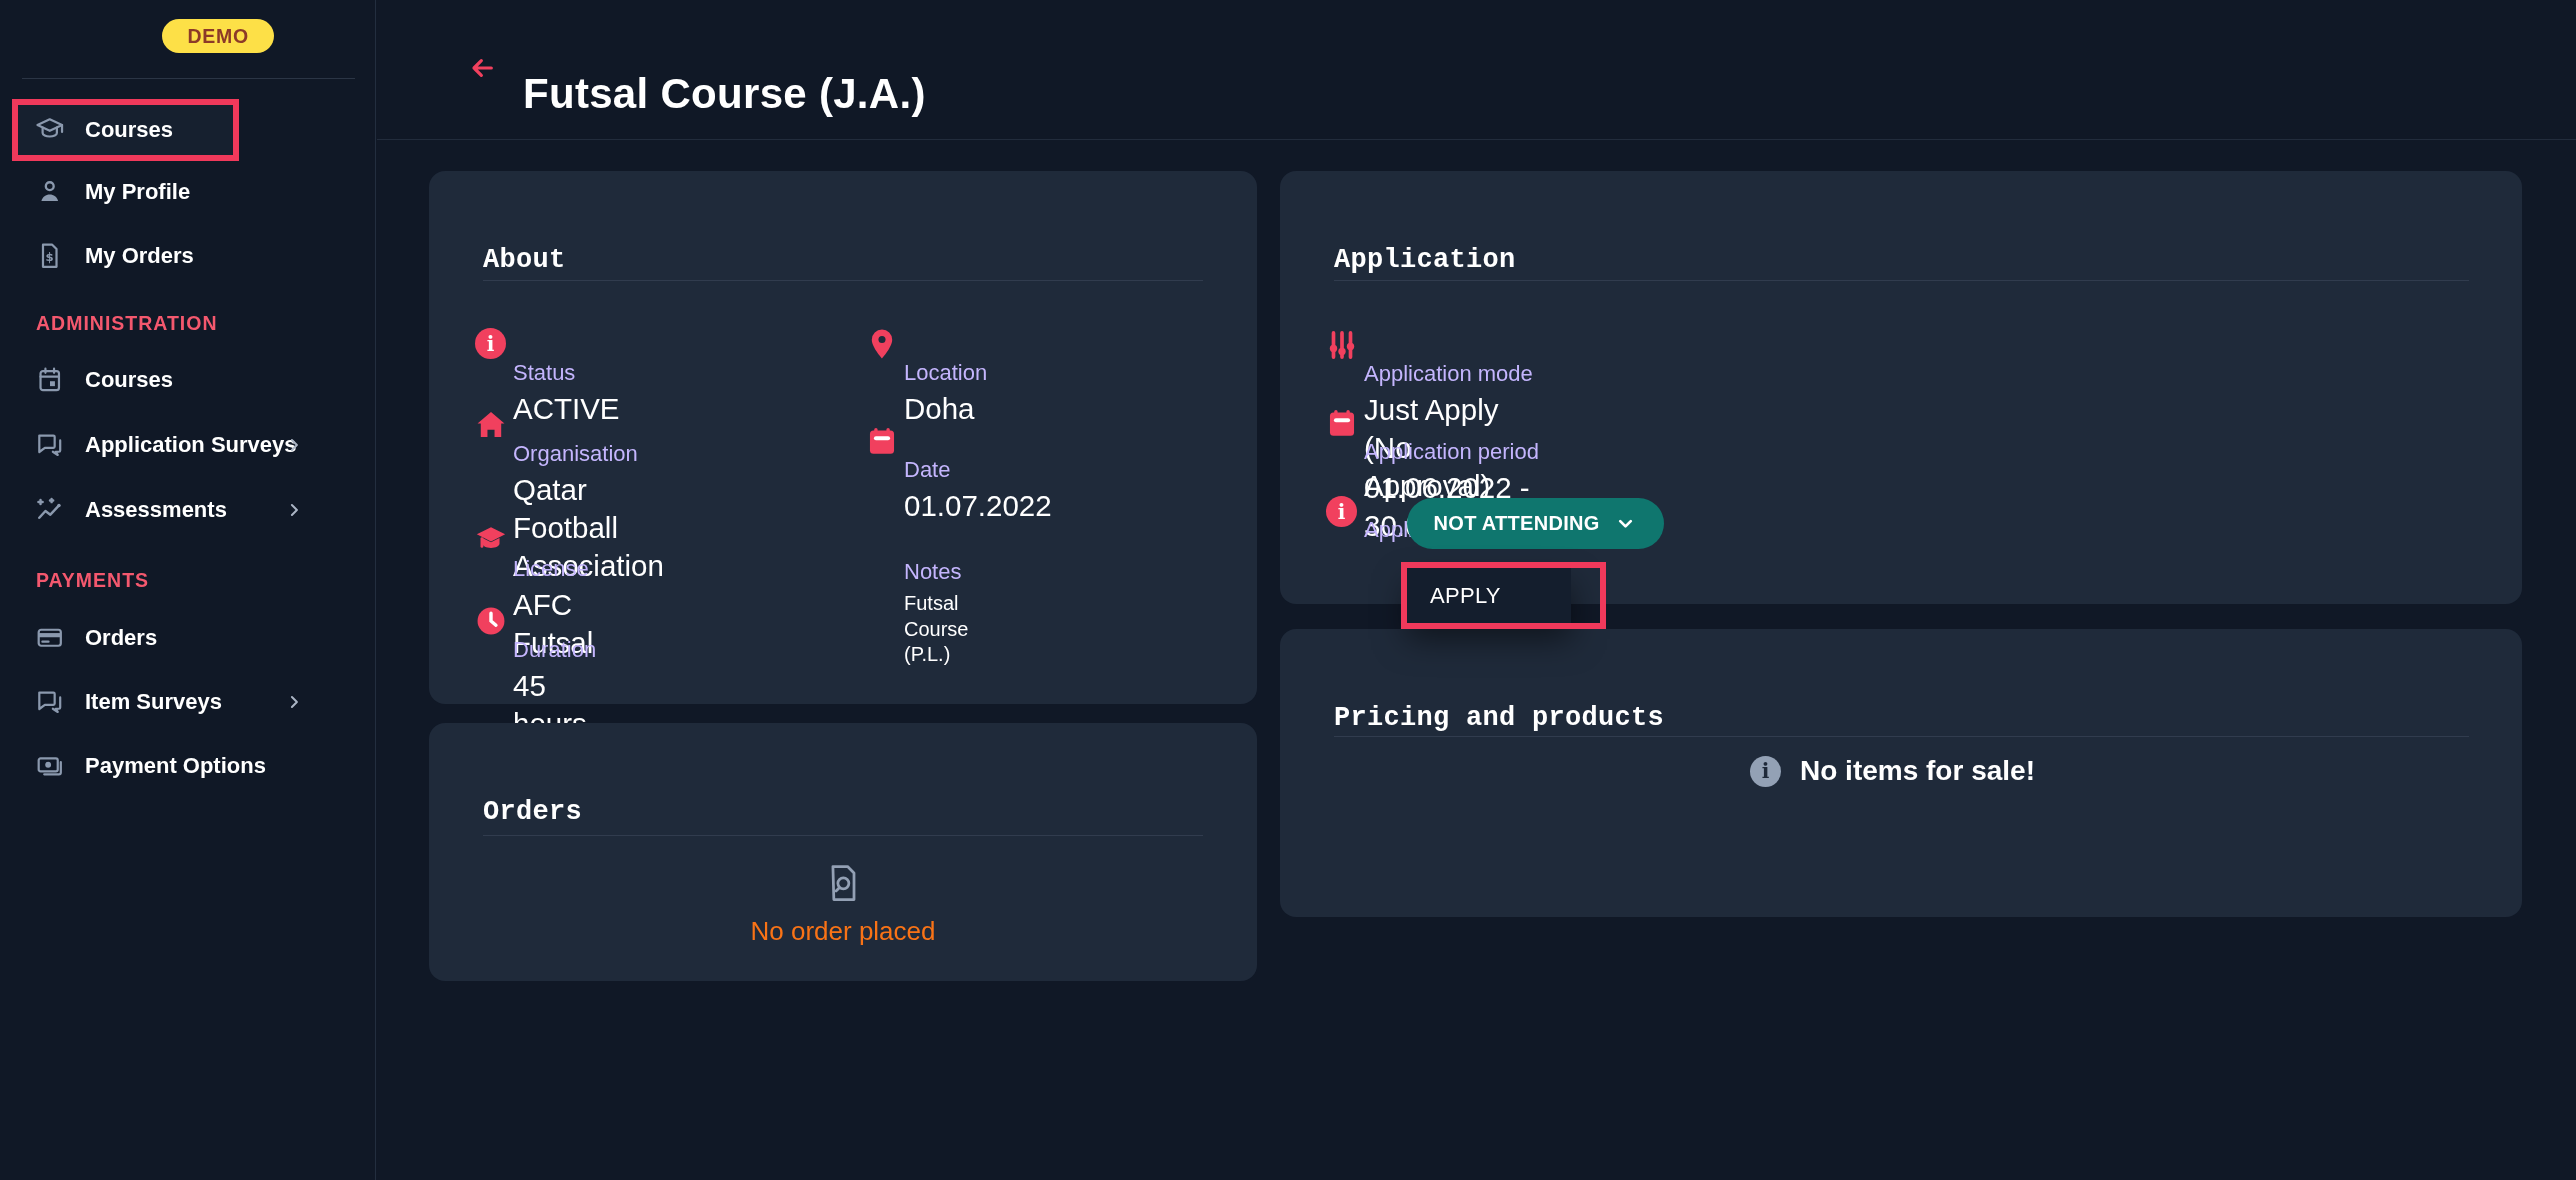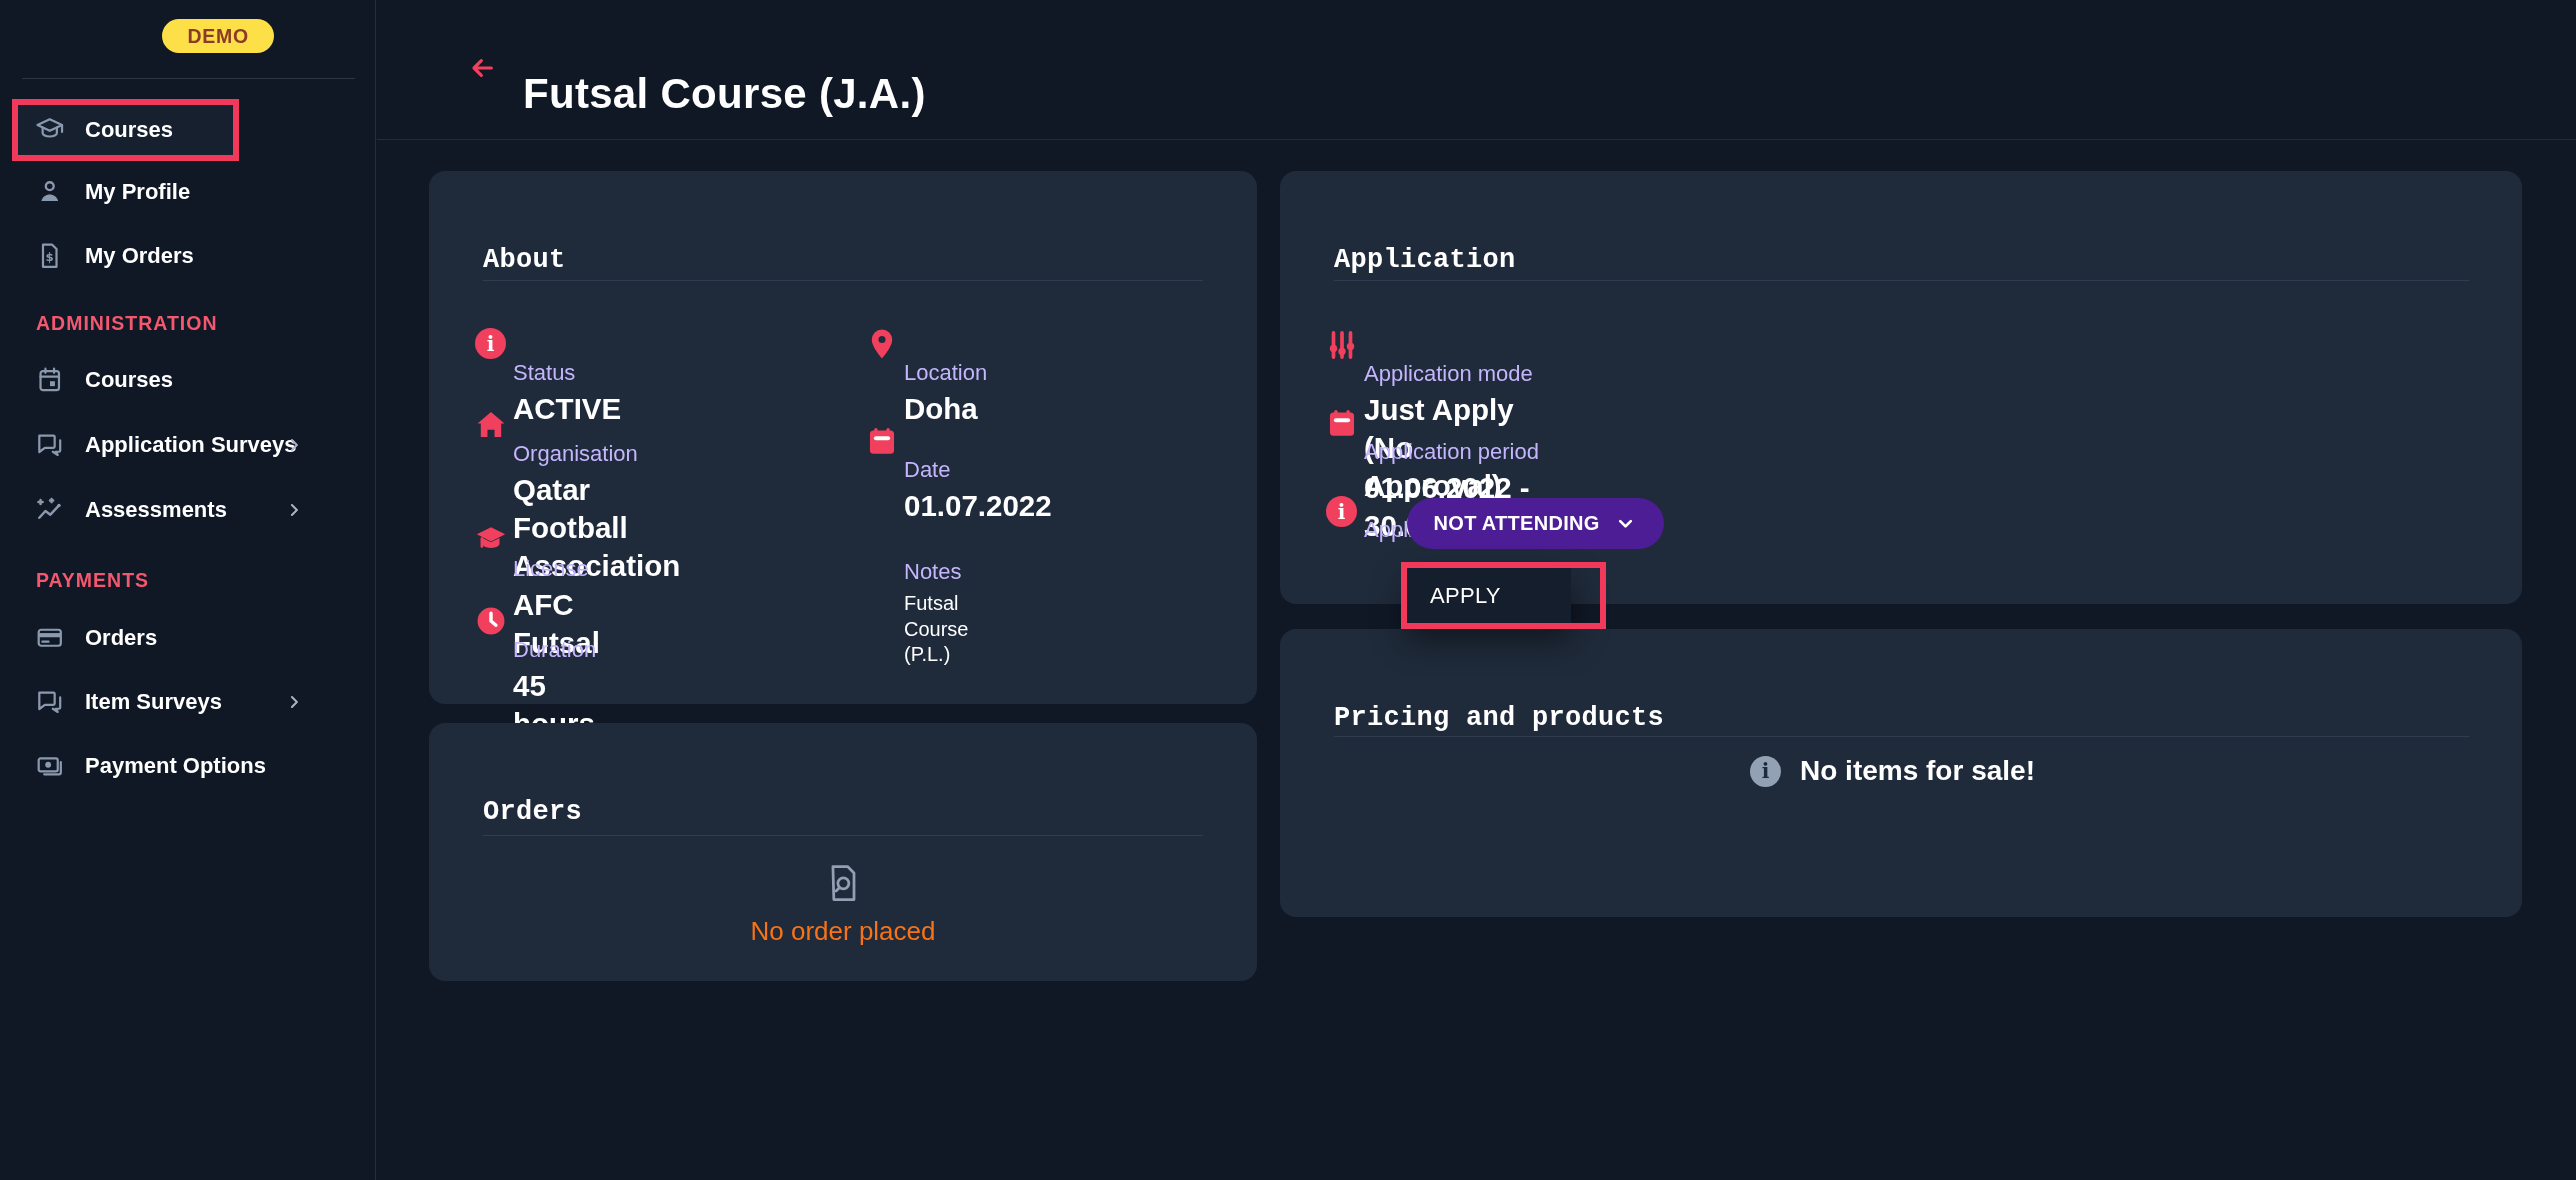--- a/index.html
+++ b/index.html
@@ -30,27 +30,27 @@
   .header-divider{position:absolute;left:377px;top:139px;width:2199px;height:1.3px;background:#222c3c;}
   
   .card{position:absolute;background:#1f2a3a;border-radius:16px;}
   .card-title{position:absolute;left:54px;top:52px;font-size:27px;font-weight:bold;letter-spacing:0.3px;white-space:nowrap;font-family:Liberation Mono, monospace;}
   .card-divider{position:absolute;left:54px;height:1.3px;background:#313c4e;}
   
   .field{position:absolute;}
   .field .ficon{position:absolute;left:0;top:11.4px;width:35px;height:35px;display:flex;align-items:center;justify-content:center;}
   .field .ftext{position:absolute;left:40px;top:0;}
   .flabel{font-size:22px;color:#c4b5fd;line-height:23px;white-space:nowrap;margin-top:46px;}
-  .fvalue{margin-top:6px;font-size:29.5px;font-weight:bold;line-height:38px;color:#fff;}
+  .fvalue{margin-top:6px;font-size:29.5px;font-weight:normal;line-height:38px;color:#fff;}
   .fvalue.small{font-size:20px;font-weight:normal;line-height:25.5px;margin-top:8px;}
   .pink-circle{width:31px;height:31px;border-radius:50%;background:#f1405e;color:#fff;
     display:flex;align-items:center;justify-content:center;font-size:20px;font-weight:bold;font-family:"DejaVu Serif",serif;}
   
   .status-btn{position:absolute;display:flex;align-items:center;justify-content:center;gap:14.8px;
-    background:#4c1d95;border-radius:27px;cursor:pointer;border:none;
+    background:#0f766e;border-radius:27px;cursor:pointer;border:none;
     color:#fff;font-size:20px;font-weight:bold;letter-spacing:0.3px;font-family:inherit;}
   
   .apply-panel{position:absolute;background:#141e2d;box-shadow:0 16px 32px rgba(0,0,0,.5);
     display:flex;align-items:center;cursor:pointer;}
   .apply-panel span{margin-left:23px;font-size:22px;color:#fff;letter-spacing:0.3px;}
   
   .empty-center{position:absolute;display:flex;flex-direction:column;align-items:center;}
   .empty-text{font-size:26px;color:#f97316;margin-top:9.4px;}
   .pricing-empty{position:absolute;display:flex;align-items:center;gap:19px;}
   .slate-circle{width:31px;height:31px;border-radius:50%;background:#93a1b5;color:#1f2a3a;

